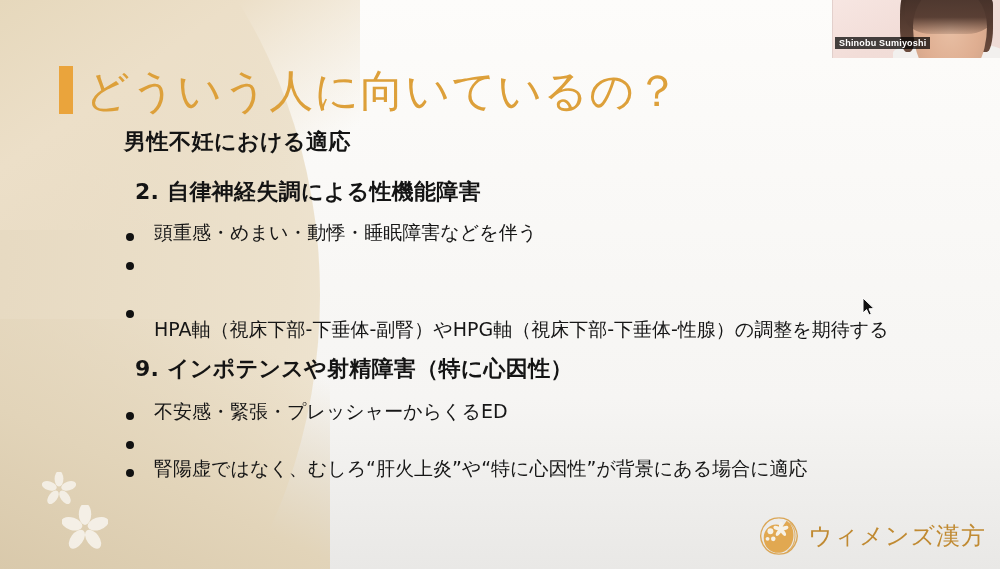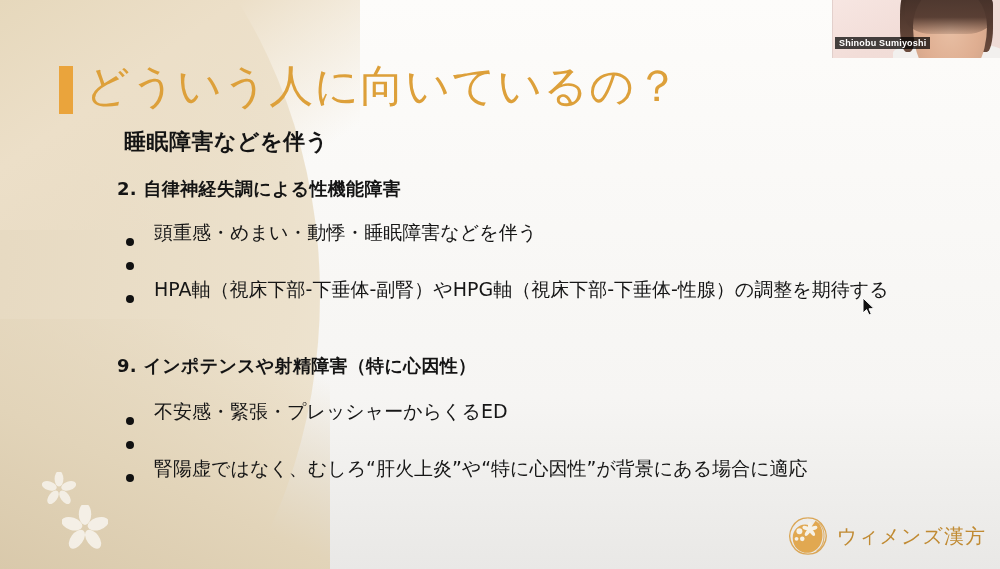--- a/index.html
+++ b/index.html
@@ -57,21 +57,21 @@
   .sw3 { left:-600px; top:-190px; width:930px; height:1015px; transform:rotate(-2deg); border-width:2px; opacity:.6;}
   .sw4 { left:-470px; top:-270px; width:790px; height:1080px; transform:rotate(-6deg); border-width:2px; opacity:.55;}
 
   .sakura { position:absolute; opacity:.75; }
   .sakura.s1 { left:42px; top:472px; }
   .sakura.s2 { left:62px; top:505px; }
 
   
   .title-row {
     position:absolute; left:44px; top:59px;
-    display:flex; align-items:center;padding-left:15px;
+    display:flex; align-items:flex-end;padding-left:15px;
   }
   .title-bar {
     width:14px; height:48px; margin-top:7px; margin-right:12px;
     background:#eaa43c;
     flex:none;
   }
   .title-text {
     font-family:"DejaVu Sans", sans-serif;
     font-size:44px; line-height:1.05;
     color:#dda03a;
@@ -80,58 +80,58 @@
   }
 
   
   .subtitle {
     position:absolute; left:124px; top:127px;
     font-family:"DejaVu Sans", sans-serif;
     font-size:22px; font-weight:bold; color:#141414;
     letter-spacing:.5px;
   }
   .section-head {
-    position:absolute; left:117px;
-    font-family:"DejaVu Sans", sans-serif;
-    font-size:18px; font-weight:bold; color:#141414;
+    position:absolute; left:135px;
+    font-family:"DejaVu Sans", sans-serif;
+    font-size:22px; font-weight:bold; color:#141414;
     letter-spacing:.3px;
     white-space:nowrap;
   }
   .sec2 { top:177px; }
   .sec3 { top:354px; }
 
   .bullets { position:absolute; left:126px; }
   .bl-a { top:219px; }
   .bl-b { top:398px; }
 
   .bullet {
-    display:flex; align-items:flex-end;
+    display:flex; align-items:center;
     margin-bottom:6px;
   }
   .bullet .dot {
     flex:none;
     width:8px; height:8px; border-radius:50%;
     background:#111; margin-top:10px; margin-right:20px;
   }
   .bullet .txt {
     font-family:"DejaVu Sans", sans-serif;
     font-size:19px; line-height:1.42; color:#161616;
     max-width:800px;
   }
-  .bl-a .bullet:nth-child(3) .txt { max-width:790px; }
+  .bl-a .bullet:nth-child(3) .txt { max-width:790px;margin-top:40px; }
 
   
   .logo {
     position:absolute; right:14px; bottom:12px;
     display:flex; align-items:center; gap:8px;
   }
   .logo-mark { width:42px; height:42px; flex:none; }
   .logo-text {
     font-family:Liberation Sans, sans-serif;
-    font-size:20px; color:#c08a32; letter-spacing:1px;
+    font-size:24px; color:#c08a32; letter-spacing:1px;
     white-space:nowrap;
   }
 
   
   #video-thumb {
     position:absolute; right:0; top:0;
     width:168px; height:58px;
     overflow:hidden;
     background:linear-gradient(150deg,#f7e6e2 0%, #f2ddd8 45%, #eedbd6 100%);
     border-left:1px solid rgba(0,0,0,.05);
@@ -215,21 +215,21 @@
         <ellipse cx="20" cy="8" rx="5.4" ry="9.4" transform="rotate(288 20 20)"></ellipse>
       </g>
     </svg>
   </div>
 
   <div class="title-row">
     <div class="title-bar"></div>
     <div class="title-text">どういう人に向いているの？</div>
   </div>
 
-  <div class="subtitle">睡眠障害などを伴う</div>
+  <div class="subtitle">男性不妊における適応</div>
 
   <div class="section-head sec2">2. 自律神経失調による性機能障害</div>
   <div class="bullets bl-a">
     <div class="bullet">
       <span class="dot"></span>
       <span class="txt">頭重感・めまい・動悸・睡眠障害などを伴う</span>
     </div>
     <div class="bullet">
       <span class="dot"></span>
     </div>

